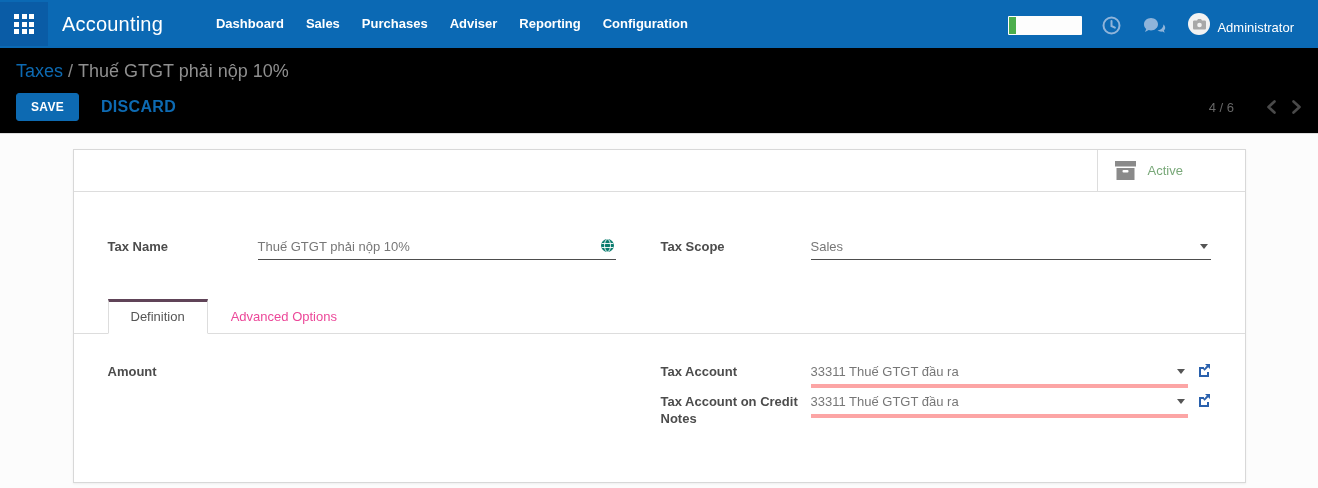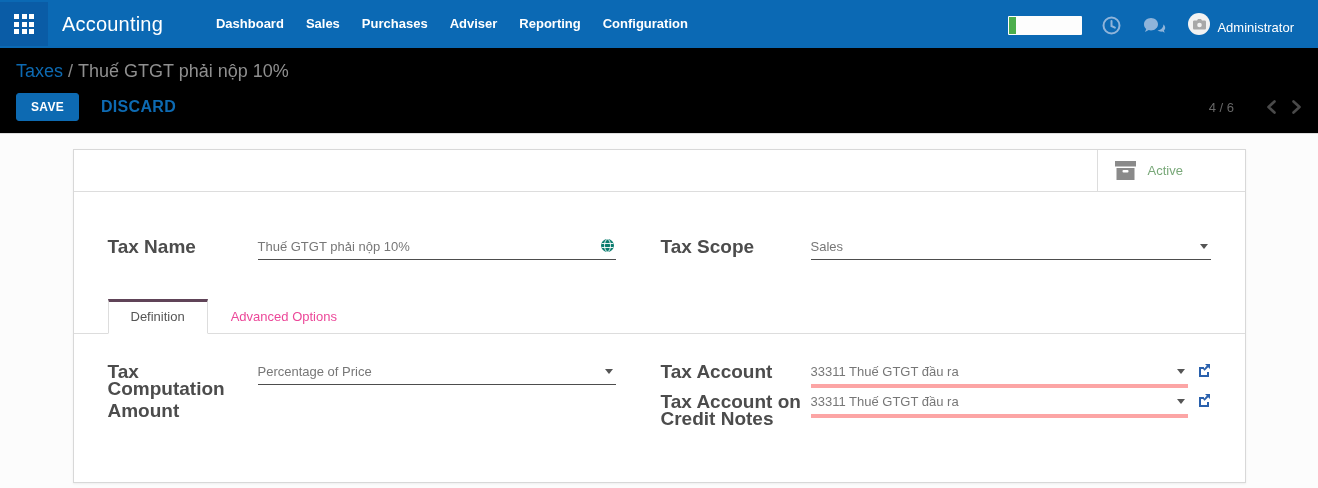--- a/index.html
+++ b/index.html
@@ -36,21 +36,21 @@
   
   .content { background:#fcfcfc; height:365px; padding-top:15px; }
   .sheet { width:1173px; margin:0 auto; background:#fff; border:1px solid #d8d8d8; height:334px; box-shadow:0 1px 2px rgba(0,0,0,.06); position:relative; }
   .sheet-header { height:42px; border-bottom:1px solid #dddddd; display:flex; justify-content:flex-end; }
   .active-btn { border-left:1px solid #dddddd; width:148px; display:flex; align-items:center; padding-left:17px; cursor:pointer; }
   .active-label { color:#79a879; font-size:13px; margin-left:12px; }
 
   .sheet-body { padding:43px 34px 0 34px; }
   .field-grid { display:grid; grid-template-columns:508px 1fr; column-gap:45px; }
   .field-row { display:flex; align-items:flex-start; margin-bottom:1px; }
-  .field-label { flex:0 0 150px; font-size:19px; font-weight:700; color:#4c4c4c; padding-top:3px; line-height:17px; }
+  .field-label { flex:0 0 150px; font-size:13px; font-weight:700; color:#4c4c4c; padding-top:3px; line-height:17px; }
   .field-value { flex:1; position:relative; font-size:13px; color:#777; padding:3px 0 4px 0; line-height:17px; }
   .u-dark { border-bottom:1px solid #4d4d4d; }
   .u-light { border-bottom:4px solid #fca5a5; }
   .globe-wrap { position:absolute; right:2px; top:4px; }
   .caret { position:absolute; right:3px; top:9px; width:0; height:0; border-left:4.5px solid transparent; border-right:4.5px solid transparent; border-top:5px solid #555; }
   .m2o-row { display:flex; align-items:flex-start; }
   .m2o-field { flex:1; }
   .ext-link { margin-left:9px; margin-top:3px; cursor:pointer; flex:0 0 auto; }
 
   .amount-wrap { display:flex; align-items:flex-start; }
@@ -181,27 +181,20 @@
 
       <div class="tabs-strip">
         <div class="tab active">Definition</div>
         <div class="tab inactive">Advanced Options</div>
       </div>
 
       <div class="tab-content">
         <div class="field-grid">
 
           <div>
-            <div class="field-row">
-              <div class="field-label">Tax Computation</div>
-              <div class="field-value u-dark">
-                <span>Percentage of Price</span>
-                <span class="caret"></span>
-              </div>
-            </div>
             <div class="field-row">
               <div class="field-label">Amount</div>
             </div>
           </div>
 
           <div>
             <div class="field-row">
               <div class="field-label">Tax Account</div>
               <div class="m2o-row m2o-field">
                 <div class="field-value u-light">

